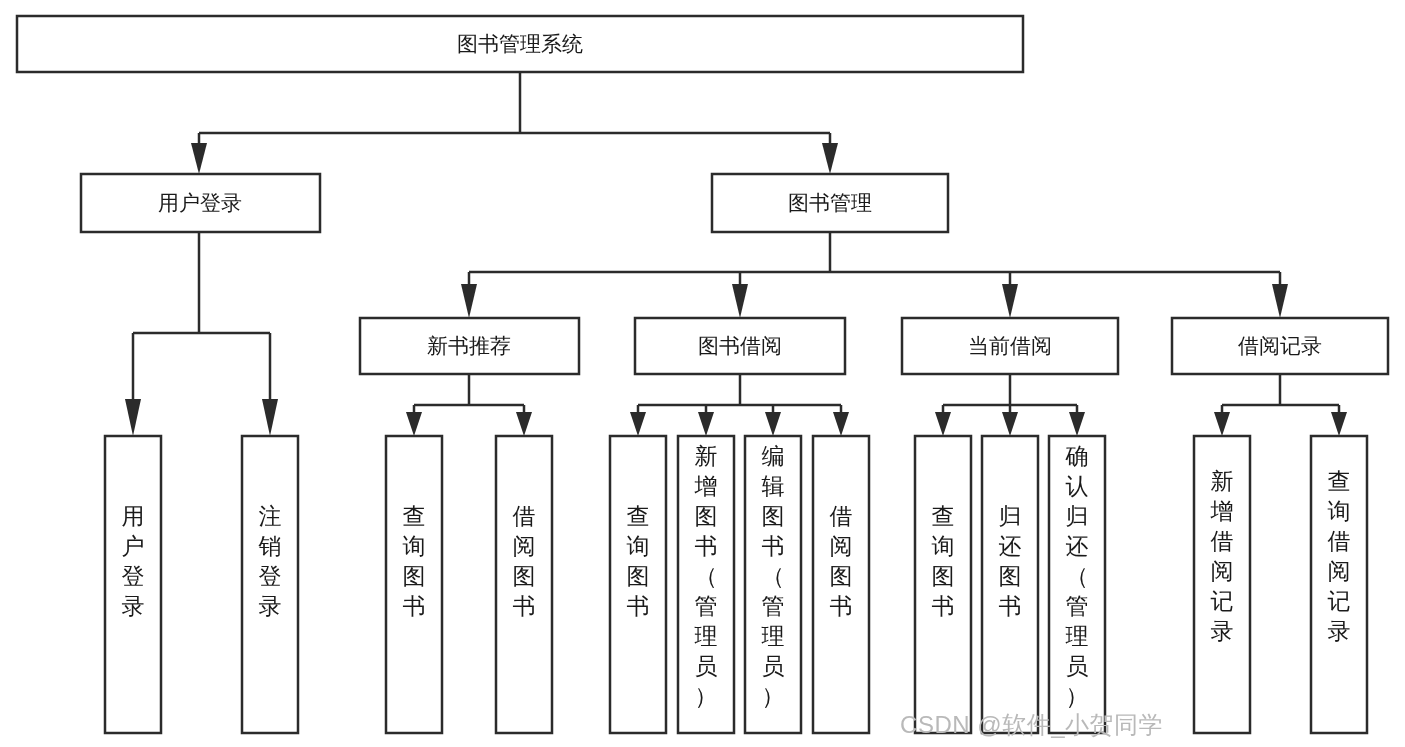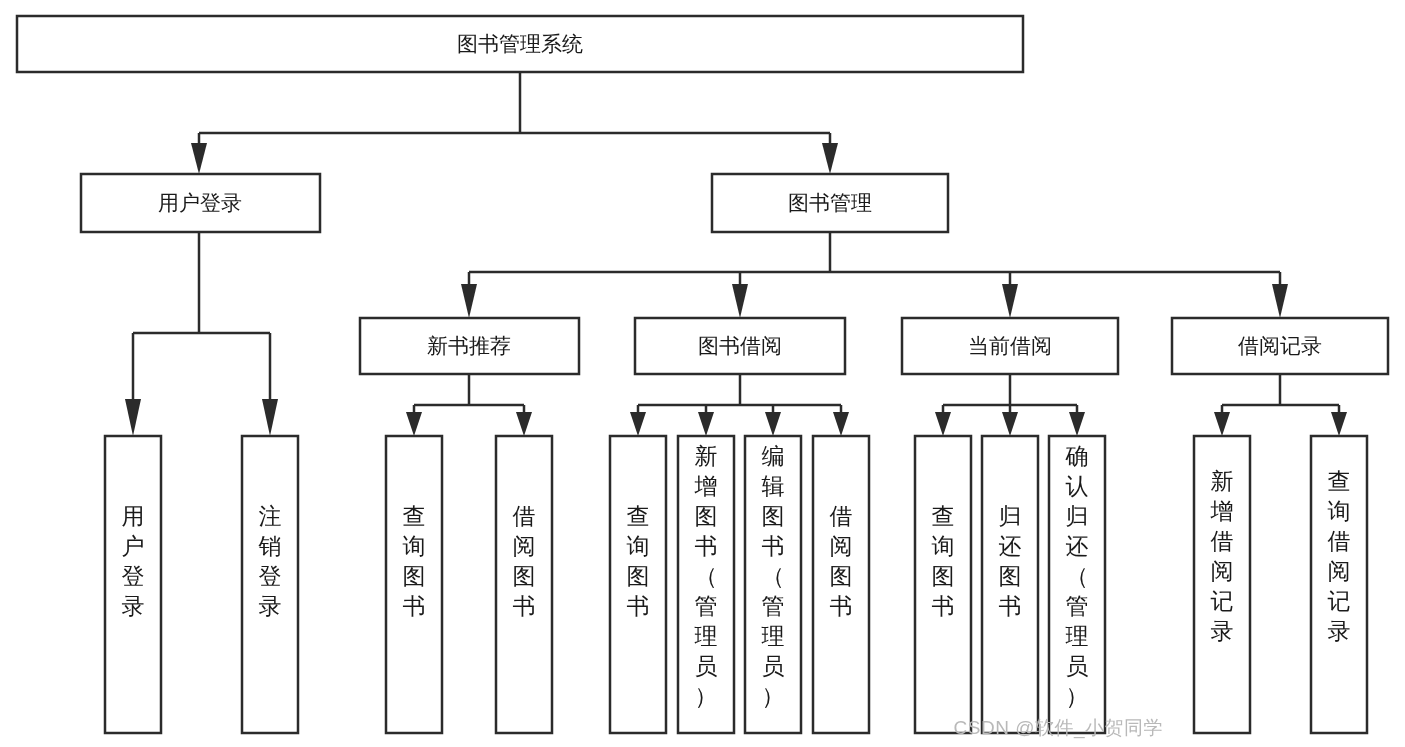--- a/index.html
+++ b/index.html
@@ -53,21 +53,21 @@
     font-family: "Liberation Sans", "DejaVu Sans", sans-serif;
     fill: #1a1a1a;
     font-size: 23px;
     text-anchor: middle;
   }
   .watermark-text {
     position: absolute;
     right: 8px;
     bottom: 6px;
     font-family: "Liberation Sans", "DejaVu Sans", sans-serif;
-    font-size: 19px;
+    font-size: 24px;
     color: #b9b9b9;
     letter-spacing: 0.5px;
     white-space: nowrap;
     pointer-events: none;
   }
 </style>
 </head>
 <body>
 
 <div id="diagram-root">

